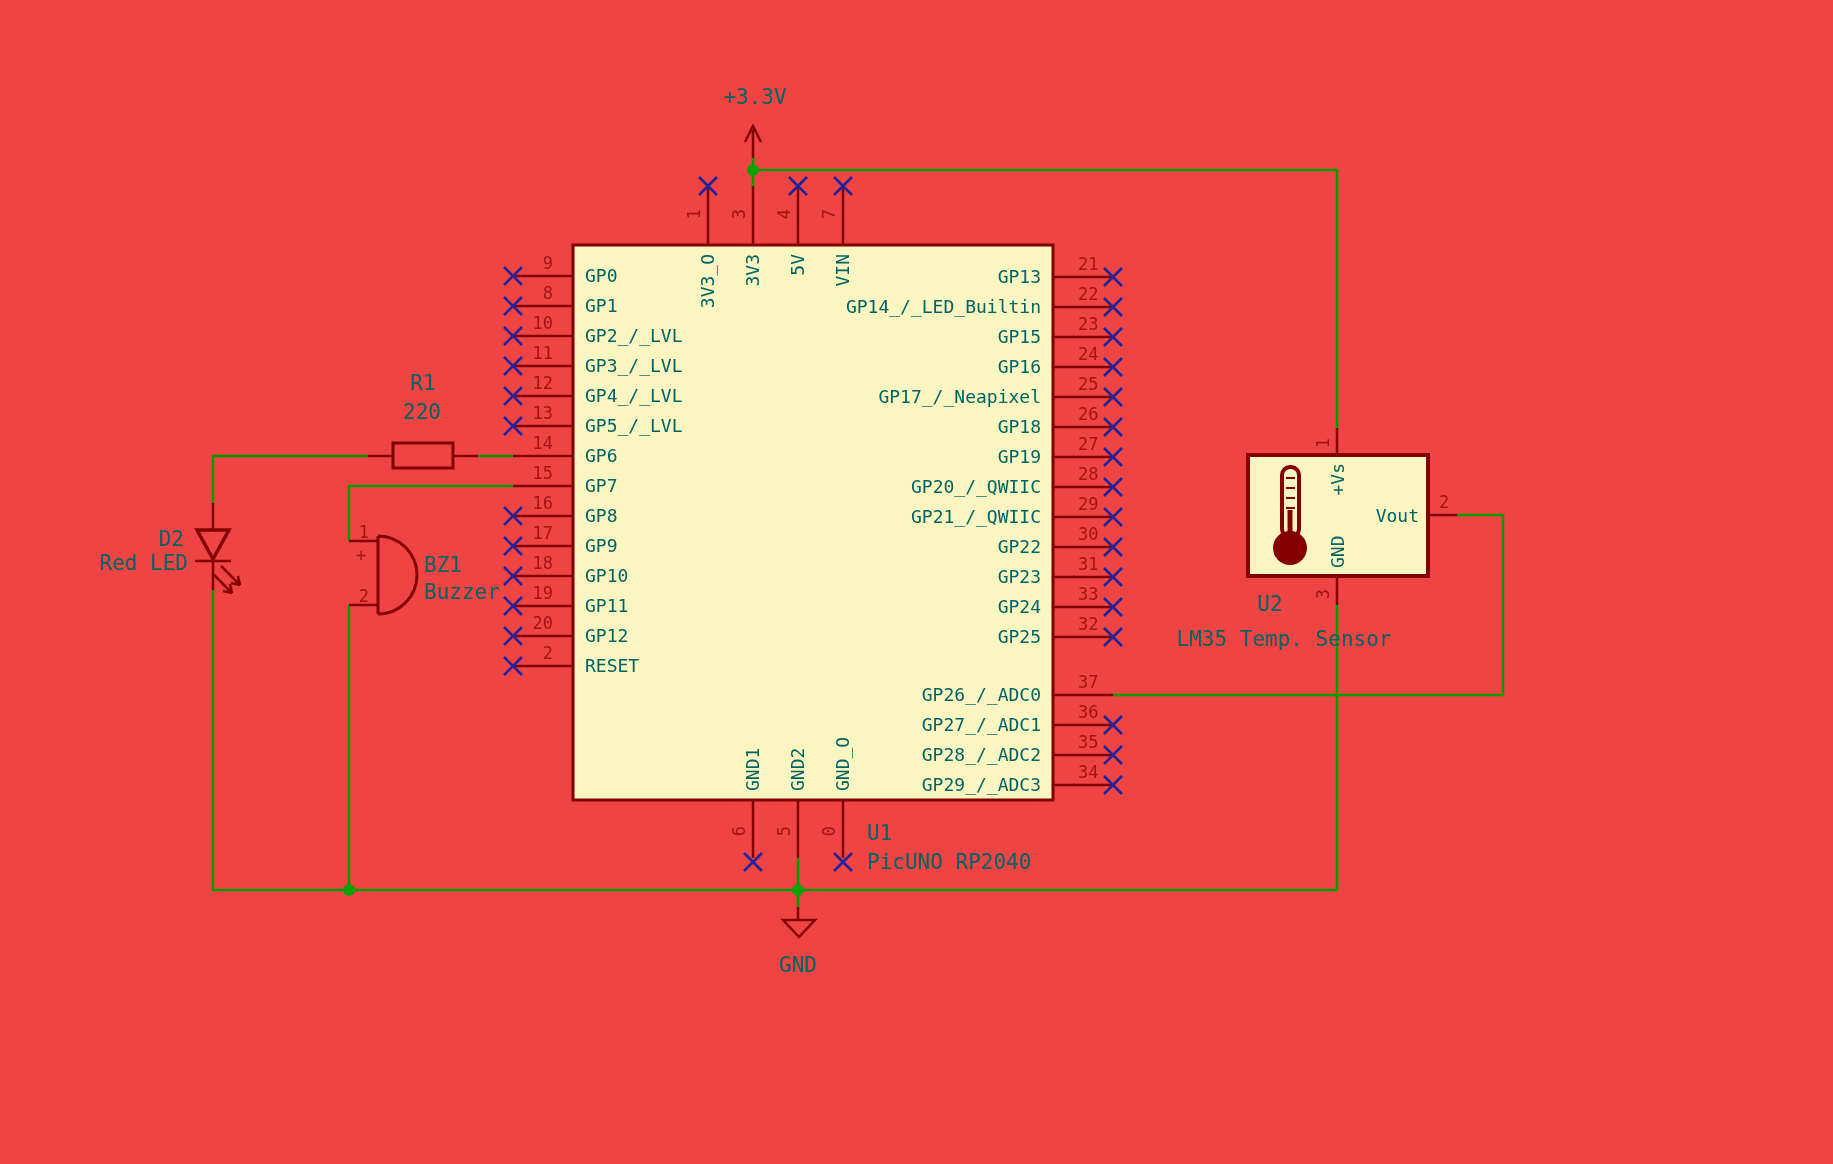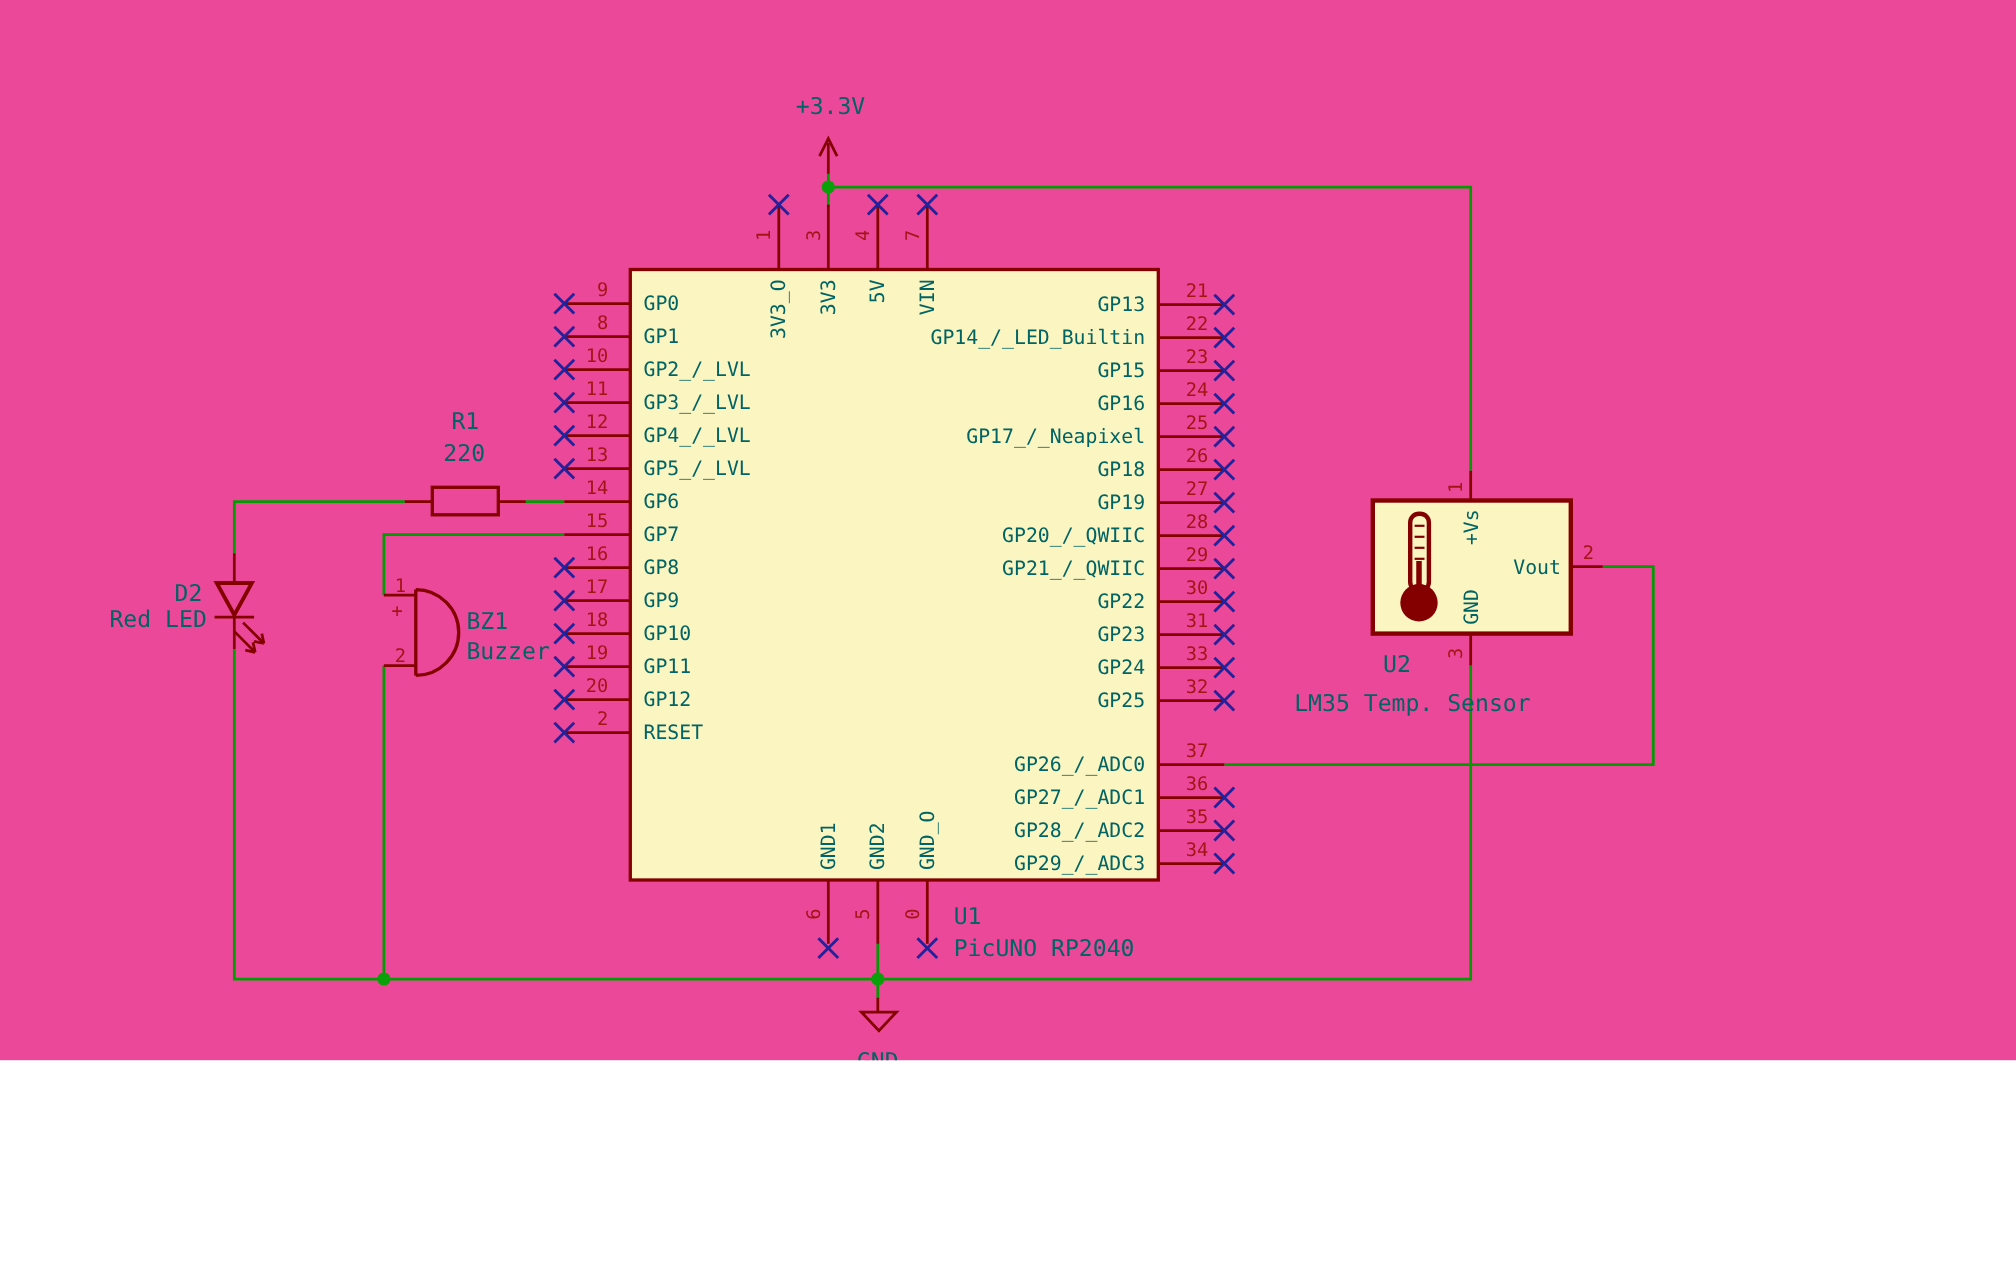--- a/index.html
+++ b/index.html
@@ -1,16 +1,16 @@
 <!DOCTYPE html>
 <html><head>
 <meta charset="utf-8">
 <style>
   html,body{margin:0;padding:0;background:#ffffff;}
-  .canvas{position:relative;width:1833px;height:964px;background:#ec4899;overflow:hidden;}
+  .canvas{position:relative;width:1833px;height:1164px;background:#ef4444;overflow:hidden;}
   svg{position:absolute;left:0;top:0;}
   text{font-family:"DejaVu Sans Mono",monospace;}
   .name{fill:#006464;font-size:18px;}
   .num{fill:#A31515;font-size:17px;}
   .lbl{fill:#006464;font-size:21px;}
   .wire{stroke:#009C00;stroke-width:2.5;fill:none;}
   .pin{stroke:#840000;stroke-width:2.5;fill:none;}
   .outline{stroke:#840000;fill:none;}
   .body{fill:#FBF5C2;stroke:#840000;}
   .nc{stroke:#22229B;stroke-width:2.6;fill:none;}

